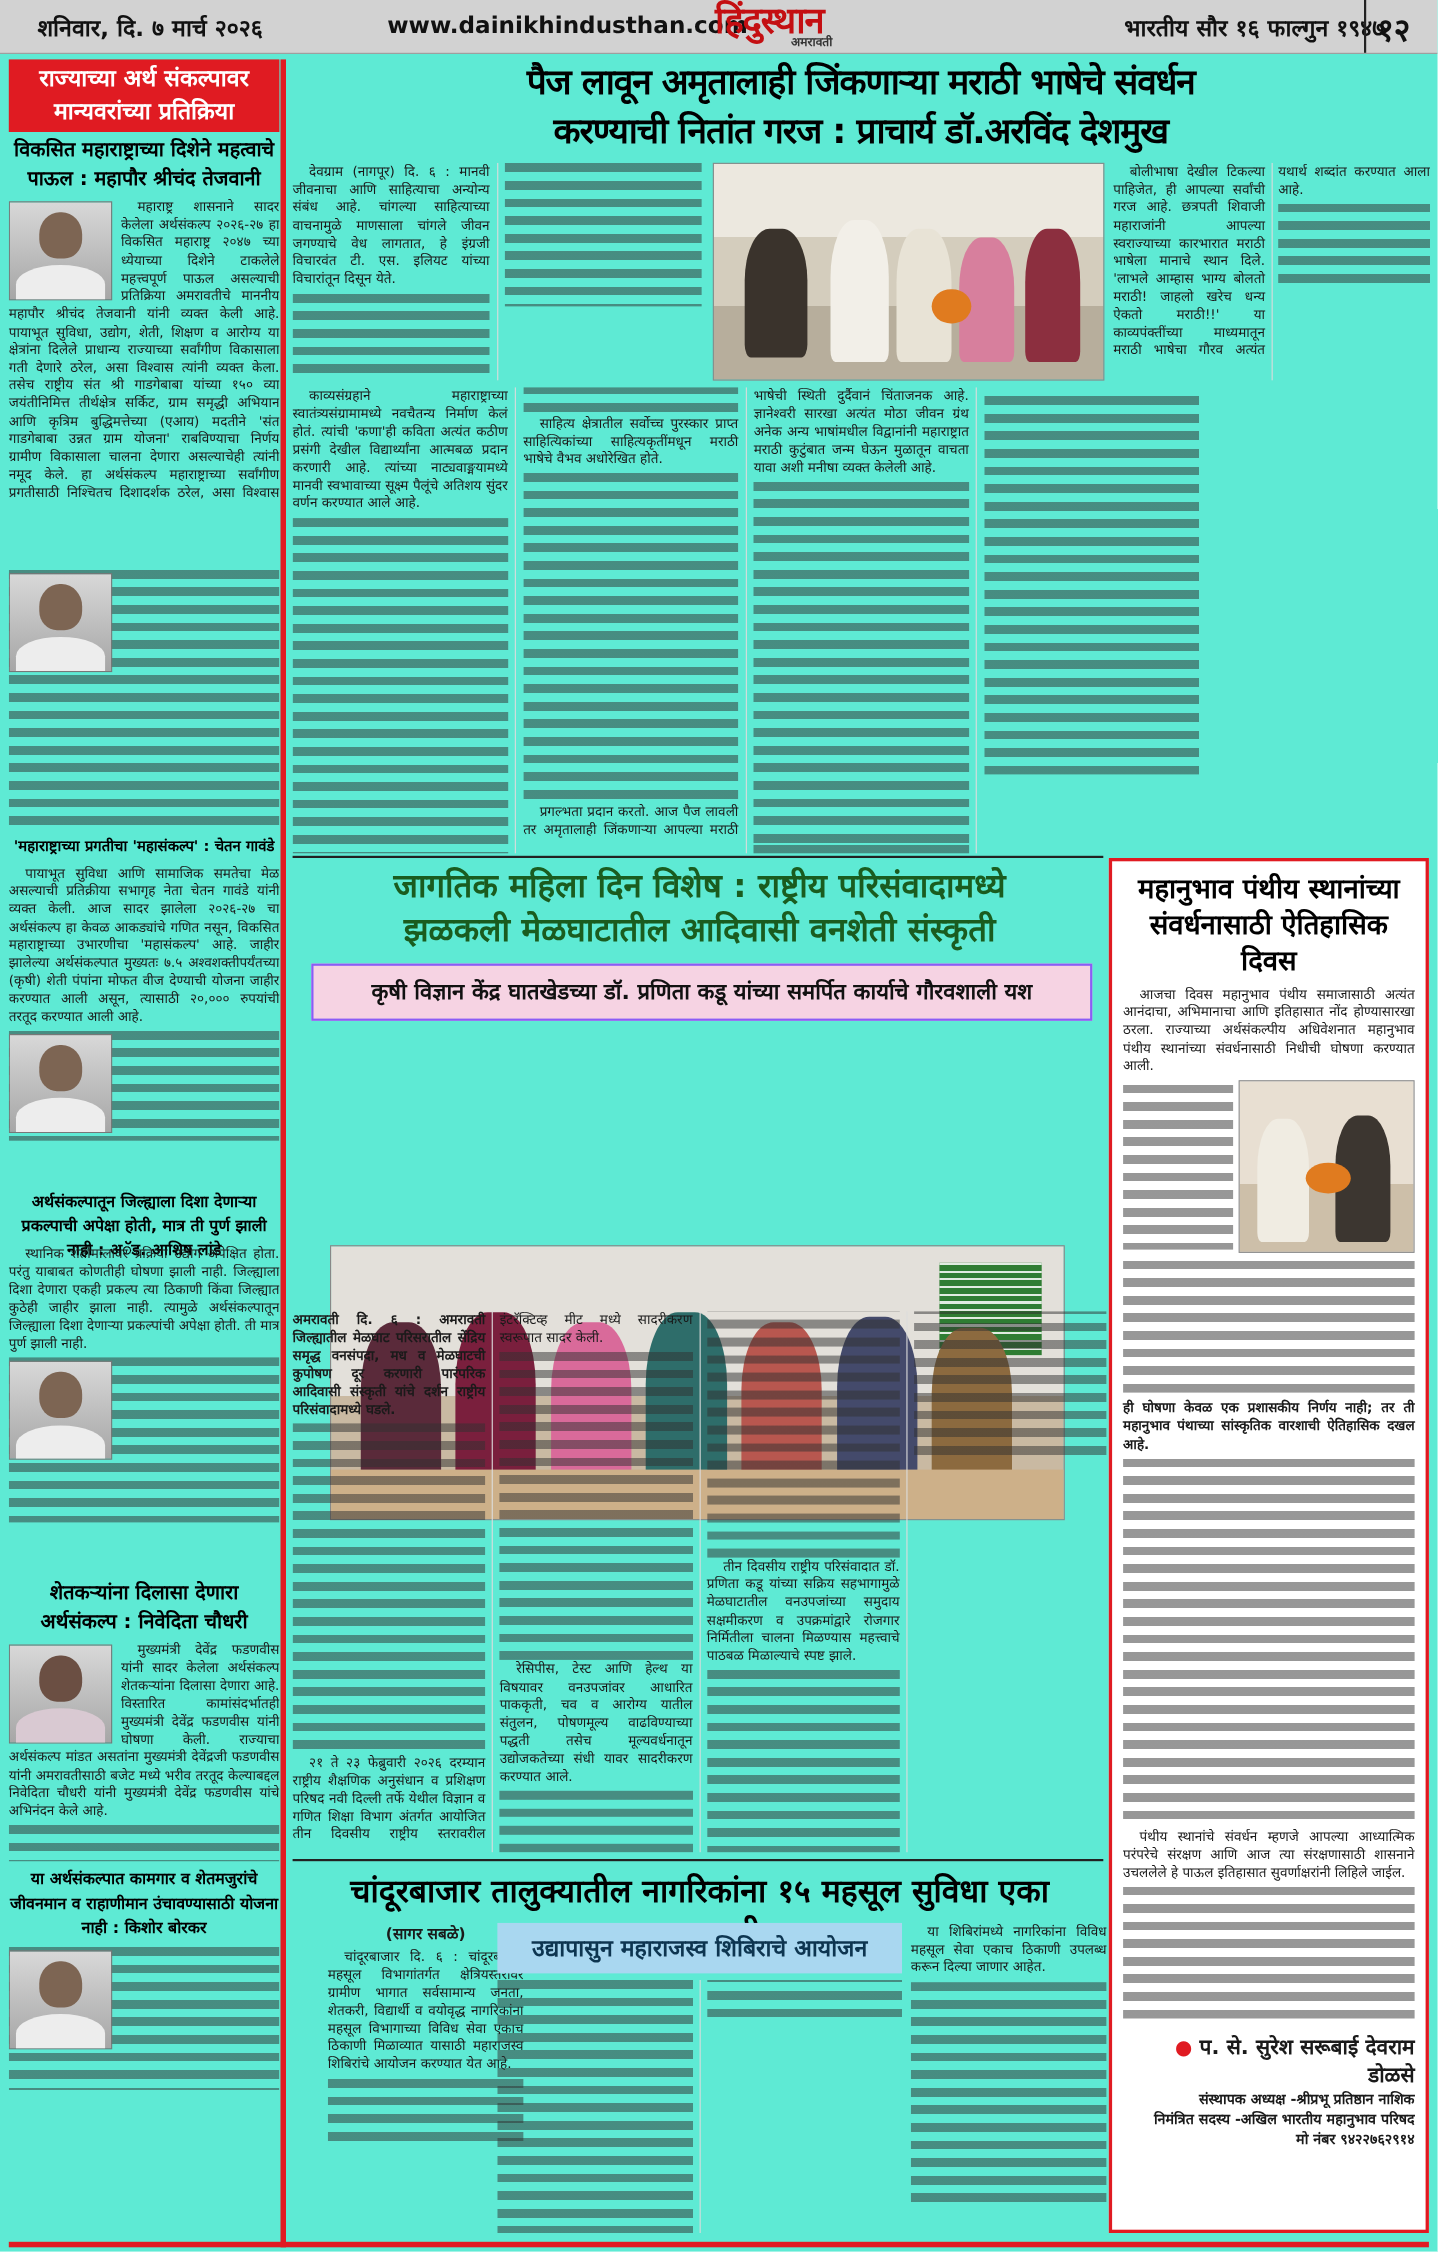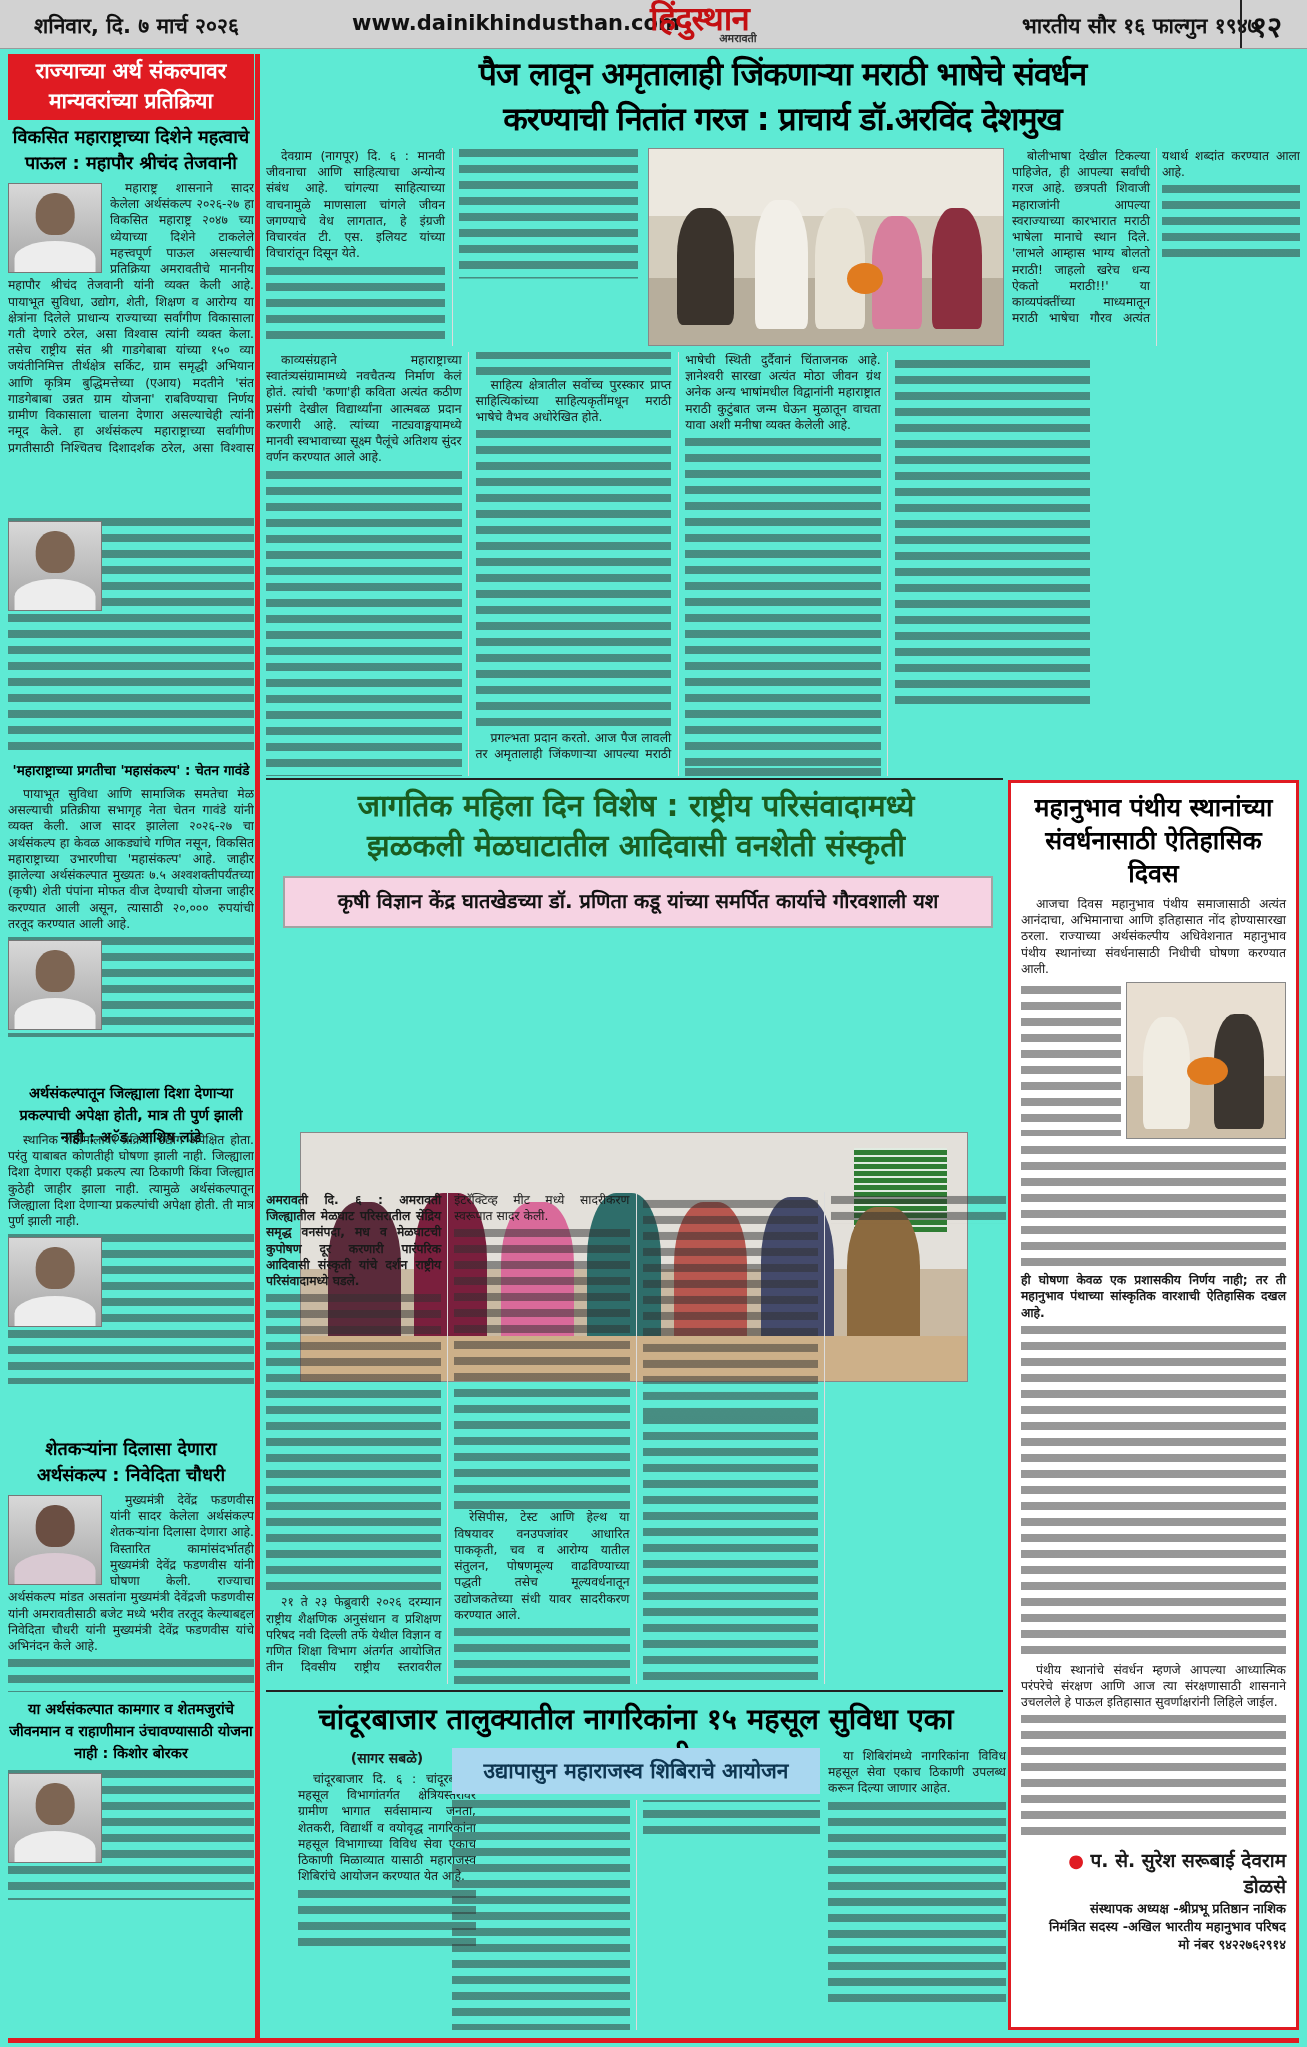--- a/index.html
+++ b/index.html
@@ -34,21 +34,21 @@
           background:#ededed;border-radius:50% 50% 0 0;}
   
   .photo{position:relative;overflow:hidden;border:1px solid #888;}
   .photo i{position:absolute;border-radius:50%;}
   #mainphoto{background:linear-gradient(180deg,#ece8df 0 34%,#d4cdbd 34% 66%,#b7ae9c 66% 100%);}
   #wphoto{background:linear-gradient(180deg,#e3e0da 0 55%,#c9b9a2 55% 100%);}
   #rphoto{background:linear-gradient(180deg,#e8dfd2 0 60%,#cdbfa9 60% 100%);}
   .gboard{position:absolute;background:#2f7d33;background-image:repeating-linear-gradient(to bottom,rgba(255,255,255,.85) 0 2px,transparent 2px 7px);}
   
   #redbox{background:#e01b22;color:#fff;font-weight:bold;text-align:center;}
-  #pinkbox{background:#f6d3e3;border:2px solid #a3a3a3;}
+  #pinkbox{background:#f6d3e3;border:2px solid #8b5cf6;}
   #bluebox{background:#a9d7f0;}
   #mahabox{border:3px solid #e01b22;background:#fff;}
   .sig{ text-align:right;font-weight:bold;}
 </style>
 </head>
 <body>
 
 <div id="page">
 
   <div id="hdr" class="abs">
@@ -182,20 +182,21 @@
     <i style="left:0;top:82%;width:100%;height:18%;background:#cdb089;border-radius:0;"></i>
   </div>
 
   <div class="abs blk cols" style="left:266px;top:1192px;width:740px;height:492px;column-count:4;column-gap:13px;">
     <p class="bt bold" style="text-indent:0;">अमरावती दि. ६ : अमरावती जिल्ह्यातील मेळघाट परिसरातील सेंद्रिय समृद्ध वनसंपदा, मध व मेळघाटची कुपोषण दूर करणारी पारंपरिक आदिवासी संस्कृती यांचे दर्शन राष्ट्रीय परिसंवादामध्ये घडले.</p>
     <div class="fill" style="height:300px;"></div>
     <p class="bt">२१ ते २३ फेब्रुवारी २०२६ दरम्यान राष्ट्रीय शैक्षणिक अनुसंधान व प्रशिक्षण परिषद नवी दिल्ली तर्फे येथील विज्ञान व गणित शिक्षा विभाग अंतर्गत आयोजित तीन दिवसीय राष्ट्रीय स्तरावरील इंटरॅक्टिव्ह मीट मध्ये सादरीकरण स्वरूपात सादर केली.</p>
     <div class="fill" style="height:280px;"></div>
     <p class="bt">रेसिपीस, टेस्ट आणि हेल्थ या विषयावर वनउपजांवर आधारित पाककृती, चव व आरोग्य यातील संतुलन, पोषणमूल्य वाढविण्याच्या पद्धती तसेच मूल्यवर्धनातून उद्योजकतेच्या संधी यावर सादरीकरण करण्यात आले.</p>
     <div class="fill" style="height:280px;"></div>
+    <p class="bt">तीन दिवसीय राष्ट्रीय परिसंवादात डॉ. प्रणिता कडू यांच्या सक्रिय सहभागामुळे मेळघाटातील वनउपजांच्या समुदाय सक्षमीकरण व उपक्रमांद्वारे रोजगार निर्मितीला चालना मिळण्यास महत्त्वाचे पाठबळ मिळाल्याचे स्पष्ट झाले.</p>
     <div class="fill" style="height:300px;"></div>
   </div>
 
   <div class="abs hrule" style="left:266px;top:1690px;width:737px;height:2px;"></div>
 
   <div class="abs art-head" style="left:266px;top:1700px;width:740px;font-size:29px;line-height:38px;">चांदूरबाजार तालुक्यातील नागरिकांना १५ महसूल सुविधा एका छाताखाली</div>
 
   <div class="abs blk" style="left:266px;top:1748px;width:178px;height:284px;margin-left:32px;">
     <div class="ctr bold" style="font-size:14px;margin-bottom:4px;">(सागर सबळे)</div>
     <p class="bt">चांदूरबाजार दि. ६ : चांदूरबाजार महसूल विभागांतर्गत क्षेत्रियस्तरावर ग्रामीण भागात सर्वसामान्य जनता, शेतकरी, विद्यार्थी व वयोवृद्ध नागरिकांना महसूल विभागाच्या विविध सेवा एकाच ठिकाणी मिळाव्यात यासाठी महाराजस्व शिबिरांचे आयोजन करण्यात येत आहे.</p>

